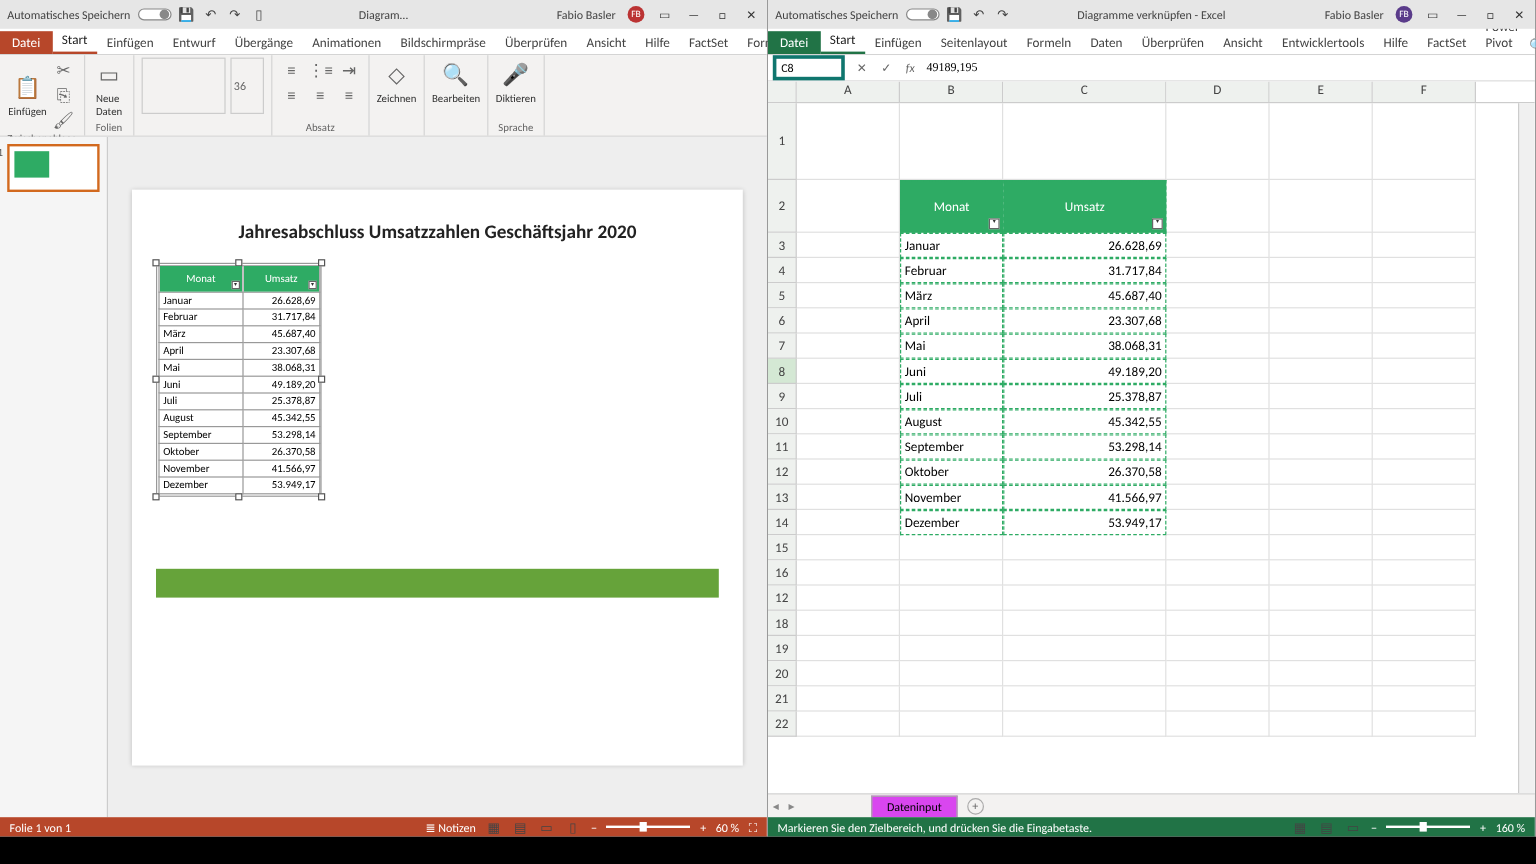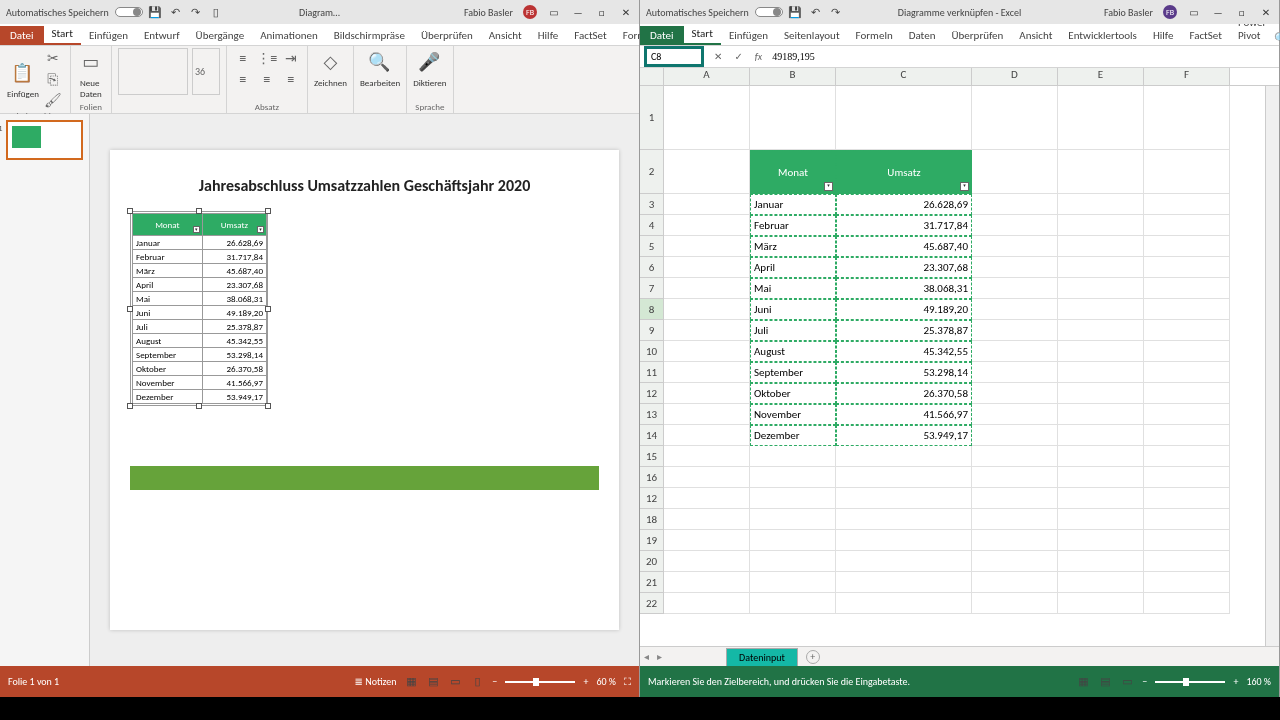--- a/index.html
+++ b/index.html
@@ -78,25 +78,25 @@
 .cell { border-right:1px solid #e0e0e0; border-bottom:1px solid #e0e0e0; padding:1px 3px; display:flex; align-items:center; }
 .cA { width:86px; } .cB { width:86px; } .cC { width:136px; } .cD { width:86px; } .cE { width:86px; } .cF { width:86px; }
 .xl-th { background:#2eab64; color:#fff; font-weight:500; justify-content:center; border:1px solid #1e7e45; position:relative;}
 .xl-th .flt{right:2px;bottom:2px;width:9px;height:9px;}
 .xl-data { border:1px solid #aaa; background:#fff; }
 .xl-data.num { justify-content:flex-end; }
 .marching { border:1px dashed #2eab64 !important; }
 .row.sel .row-head { background:#d4e8d4; }
 .vsb { position:absolute; right:0; top:18px; bottom:0; width:14px; background:#f0f0f0; border-left:1px solid #ccc; }
 .sheet-tabs { height:20px; border-top:1px solid #ccc; display:flex; align-items:center; font-size:10px; background:#f3f2f1; }
-.sheet-tab { border:1px solid #aaa; border-bottom:none; padding:2px 12px; background:#14b8a6; margin-left:60px; }
+.sheet-tab { border:1px solid #aaa; border-bottom:none; padding:2px 12px; background:#d946ef; margin-left:60px; }
 .sheet-add { margin-left:8px; color:#666; width:14px; height:14px; border:1px solid #aaa; border-radius:50%; text-align:center; line-height:12px; font-size:10px;}
 
 
-.status { height:31px; font-size:10px; color:#fff; display:flex; align-items:center; padding:0 8px; gap:10px; }
+.status { height:16px; font-size:10px; color:#fff; display:flex; align-items:center; padding:0 8px; gap:10px; }
 .ppt .status { background:#b7472a; }
 .xl .status { background:#217346; }
 .status .right { margin-left:auto; display:flex; gap:8px; align-items:center; }
 .zoom-slider { width:70px; height:2px; background:#fff; position:relative; }
 .zoom-slider::after{content:"";position:absolute;left:40%;top:-3px;width:6px;height:8px;background:#fff;}
 </style>
 </head>
 <body>
 
 <div class="viewport">

